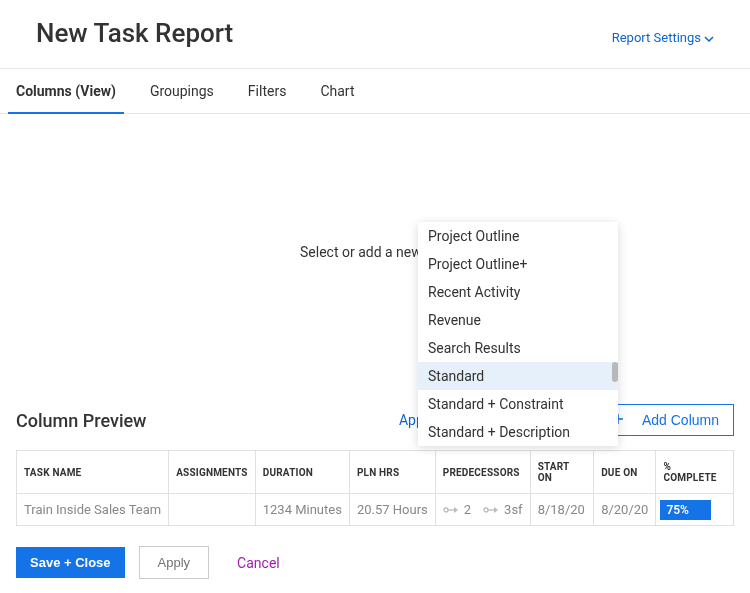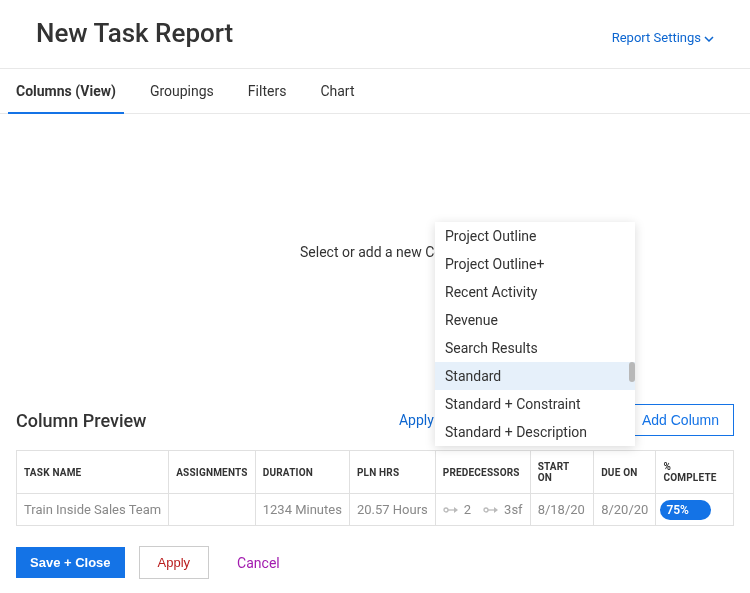--- a/index.html
+++ b/index.html
@@ -68,21 +68,21 @@
     .select-label {
       position: absolute;
       top: 130px;
       left: 300px;
       font-size: 14px;
       color: #333;
     }
     .dropdown {
       position: absolute;
       top: 108px;
-      left: 435px;
+      left: 418px;
       width: 200px;
       background: #fff;
       box-shadow: 0 2px 10px rgba(0,0,0,0.15);
       font-size: 14px;
       z-index: 10;
     }
     .dropdown-item {
       padding: 6px 10px;
       cursor: pointer;
     }
@@ -170,21 +170,20 @@
     .percent-cell {
       padding: 4px !important;
     }
     .percent-bar {
       background: #1473e6;
       color: #fff;
       padding: 3px 6px;
       width: 74%;
       font-size: 12px;
       font-weight: 600;
-      border-radius: 10px;
     }
     .footer {
       position: absolute;
       bottom: 4px;
       left: 0;
       right: 18px;
       padding: 10px 16px;
       display: flex;
       align-items: center;
       gap: 14px;
@@ -193,21 +192,21 @@
       background: #1473e6;
       color: #fff;
       border: none;
       padding: 8px 14px;
       font-size: 13px;
       font-weight: 600;
       cursor: pointer;
     }
     .btn-secondary {
       background: #fff;
-      color: #b91c1c;
+      color: #737373;
       border: 1px solid #ccc;
       padding: 8px 18px;
       font-size: 13px;
       cursor: pointer;
     }
     .btn-link {
       color: #a21caf;
       font-size: 14px;
       cursor: pointer;
       margin-left: 14px;

